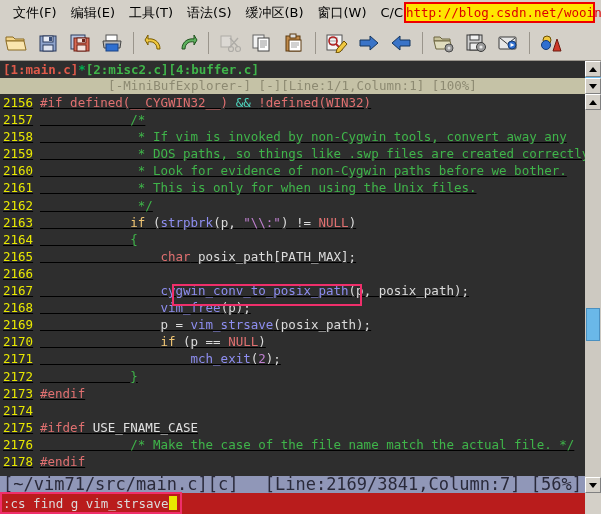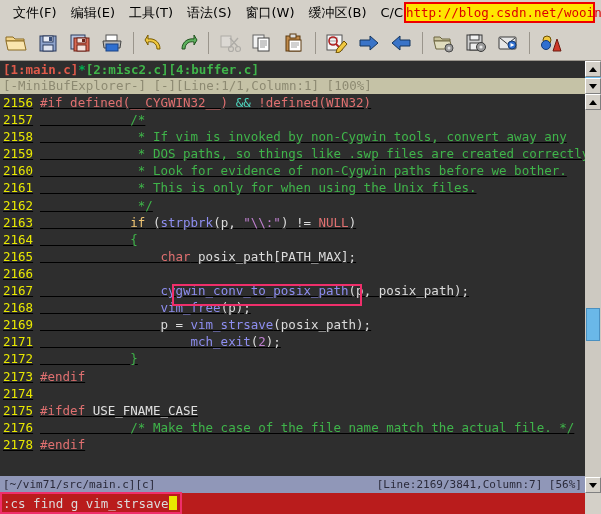--- a/index.html
+++ b/index.html
@@ -117,21 +117,21 @@
     width: 585px; height: 16px;
     background: #c5c2a6;
     font-family: "DejaVu Sans Mono", monospace;
     font-size: 12.5px;
     line-height: 16px;
     color: #8d8a72;
     white-space: pre;
     padding-left: 3px;
     box-sizing: border-box;
     display: flex;
-    justify-content: flex-start;
+    justify-content: center;
     padding-right: 3px;
     overflow: hidden;
   }
 
   
   .code-area {
     position: absolute;
     left: 0; top: 94px;
     width: 585px; height: 382px;
     background: #2e2e2e;
@@ -179,21 +179,21 @@
     z-index: 30;
   }
 
   
   .statusline {
     position: absolute;
     left: 0; top: 476px;
     width: 585px; height: 17px;
     background: #9097b8;
     font-family: "DejaVu Sans Mono", monospace;
-    font-size: 11px;
+    font-size: 17px;
     line-height: 17px;
     color: #2a2a3a;
     white-space: pre;
     box-sizing: border-box;
     padding: 0 3px;
     display: flex;
     justify-content: space-between;
     align-items: center;
     overflow: hidden;
   }
@@ -291,22 +291,22 @@
 </head>
 <body>
 
 <div id="app">
 
   <div class="menubar">
     <div class="menu-item">文件(F)</div>
     <div class="menu-item">编辑(E)</div>
     <div class="menu-item">工具(T)</div>
     <div class="menu-item">语法(S)</div>
+    <div class="menu-item">缓冲区(B)</div>
     <div class="menu-item">窗口(W)</div>
-    <div class="menu-item">缓冲区(B)</div>
     <div class="menu-item">C/C+</div>
   </div>
 
   <div class="url-annotation">
     <span>http://blog.csdn.net/wooin</span>
   </div>
 
   <div class="toolbar">
 
     <div class="tb-btn" title="open">
@@ -466,20 +466,21 @@
       <div class="code-row"><span class="ln">2160</span><span class="code-text"><span class="c-cmt">             * Look for evidence of non-Cygwin paths before we bother.</span></span></div>
       <div class="code-row"><span class="ln">2161</span><span class="code-text"><span class="c-cmt">             * This is only for when using the Unix files.</span></span></div>
       <div class="code-row"><span class="ln">2162</span><span class="code-text"><span class="c-cmt">             */</span></span></div>
       <div class="code-row"><span class="ln">2163</span><span class="code-text"><span class="c-plain">            </span><span class="c-kw2">if</span><span class="c-plain"> (</span><span class="c-fn">strpbrk</span><span class="c-plain">(p, </span><span class="c-str">"\\:"</span><span class="c-plain">) != </span><span class="c-const">NULL</span><span class="c-plain">)</span></span></div>
       <div class="code-row"><span class="ln">2164</span><span class="code-text"><span class="c-brace">            {</span></span></div>
       <div class="code-row"><span class="ln">2165</span><span class="code-text"><span class="c-plain">                </span><span class="c-kw">char</span><span class="c-plain"> posix_path[PATH_MAX];</span></span></div>
       <div class="code-row"><span class="ln">2166</span><span class="code-text"><span class="c-plain"></span></span></div>
       <div class="code-row"><span class="ln">2167</span><span class="code-text"><span class="c-plain">                </span><span class="c-fn">cygwin_conv_to_posix_path</span><span class="c-plain">(p, posix_path);</span></span></div>
       <div class="code-row"><span class="ln">2168</span><span class="code-text"><span class="c-plain">                </span><span class="c-fn">vim_free</span><span class="c-plain">(p);</span></span></div>
       <div class="code-row"><span class="ln">2169</span><span class="code-text"><span class="c-plain">                p = </span><span class="c-fn">vim_strsave</span><span class="c-plain">(posix_path);</span></span></div>
+      <div class="code-row"><span class="ln">2170</span><span class="code-text"><span class="c-plain">                </span><span class="c-kw2">if</span><span class="c-plain"> (p == </span><span class="c-const">NULL</span><span class="c-plain">)</span></span></div>
       <div class="code-row"><span class="ln">2171</span><span class="code-text"><span class="c-plain">                    </span><span class="c-fn">mch_exit</span><span class="c-plain">(</span><span class="c-num">2</span><span class="c-plain">);</span></span></div>
       <div class="code-row"><span class="ln">2172</span><span class="code-text"><span class="c-brace">            }</span></span></div>
       <div class="code-row"><span class="ln">2173</span><span class="code-text"><span class="c-pre">#endif</span></span></div>
       <div class="code-row"><span class="ln">2174</span><span class="code-text"><span class="c-plain"></span></span></div>
       <div class="code-row"><span class="ln">2175</span><span class="code-text"><span class="c-pre">#ifdef </span><span class="c-pretext">USE_FNAME_CASE</span></span></div>
       <div class="code-row"><span class="ln">2176</span><span class="code-text"><span class="c-cmt">            /* Make the case of the file name match the actual file. */</span></span></div>
       <div class="code-row"><span class="ln">2178</span><span class="code-text"><span class="c-pre">#endif</span></span></div>
     </div>
 
   <div class="code-annotation" id="code-annotation" style="left:172px; top:284px; width:190px; height:22px;"></div>

